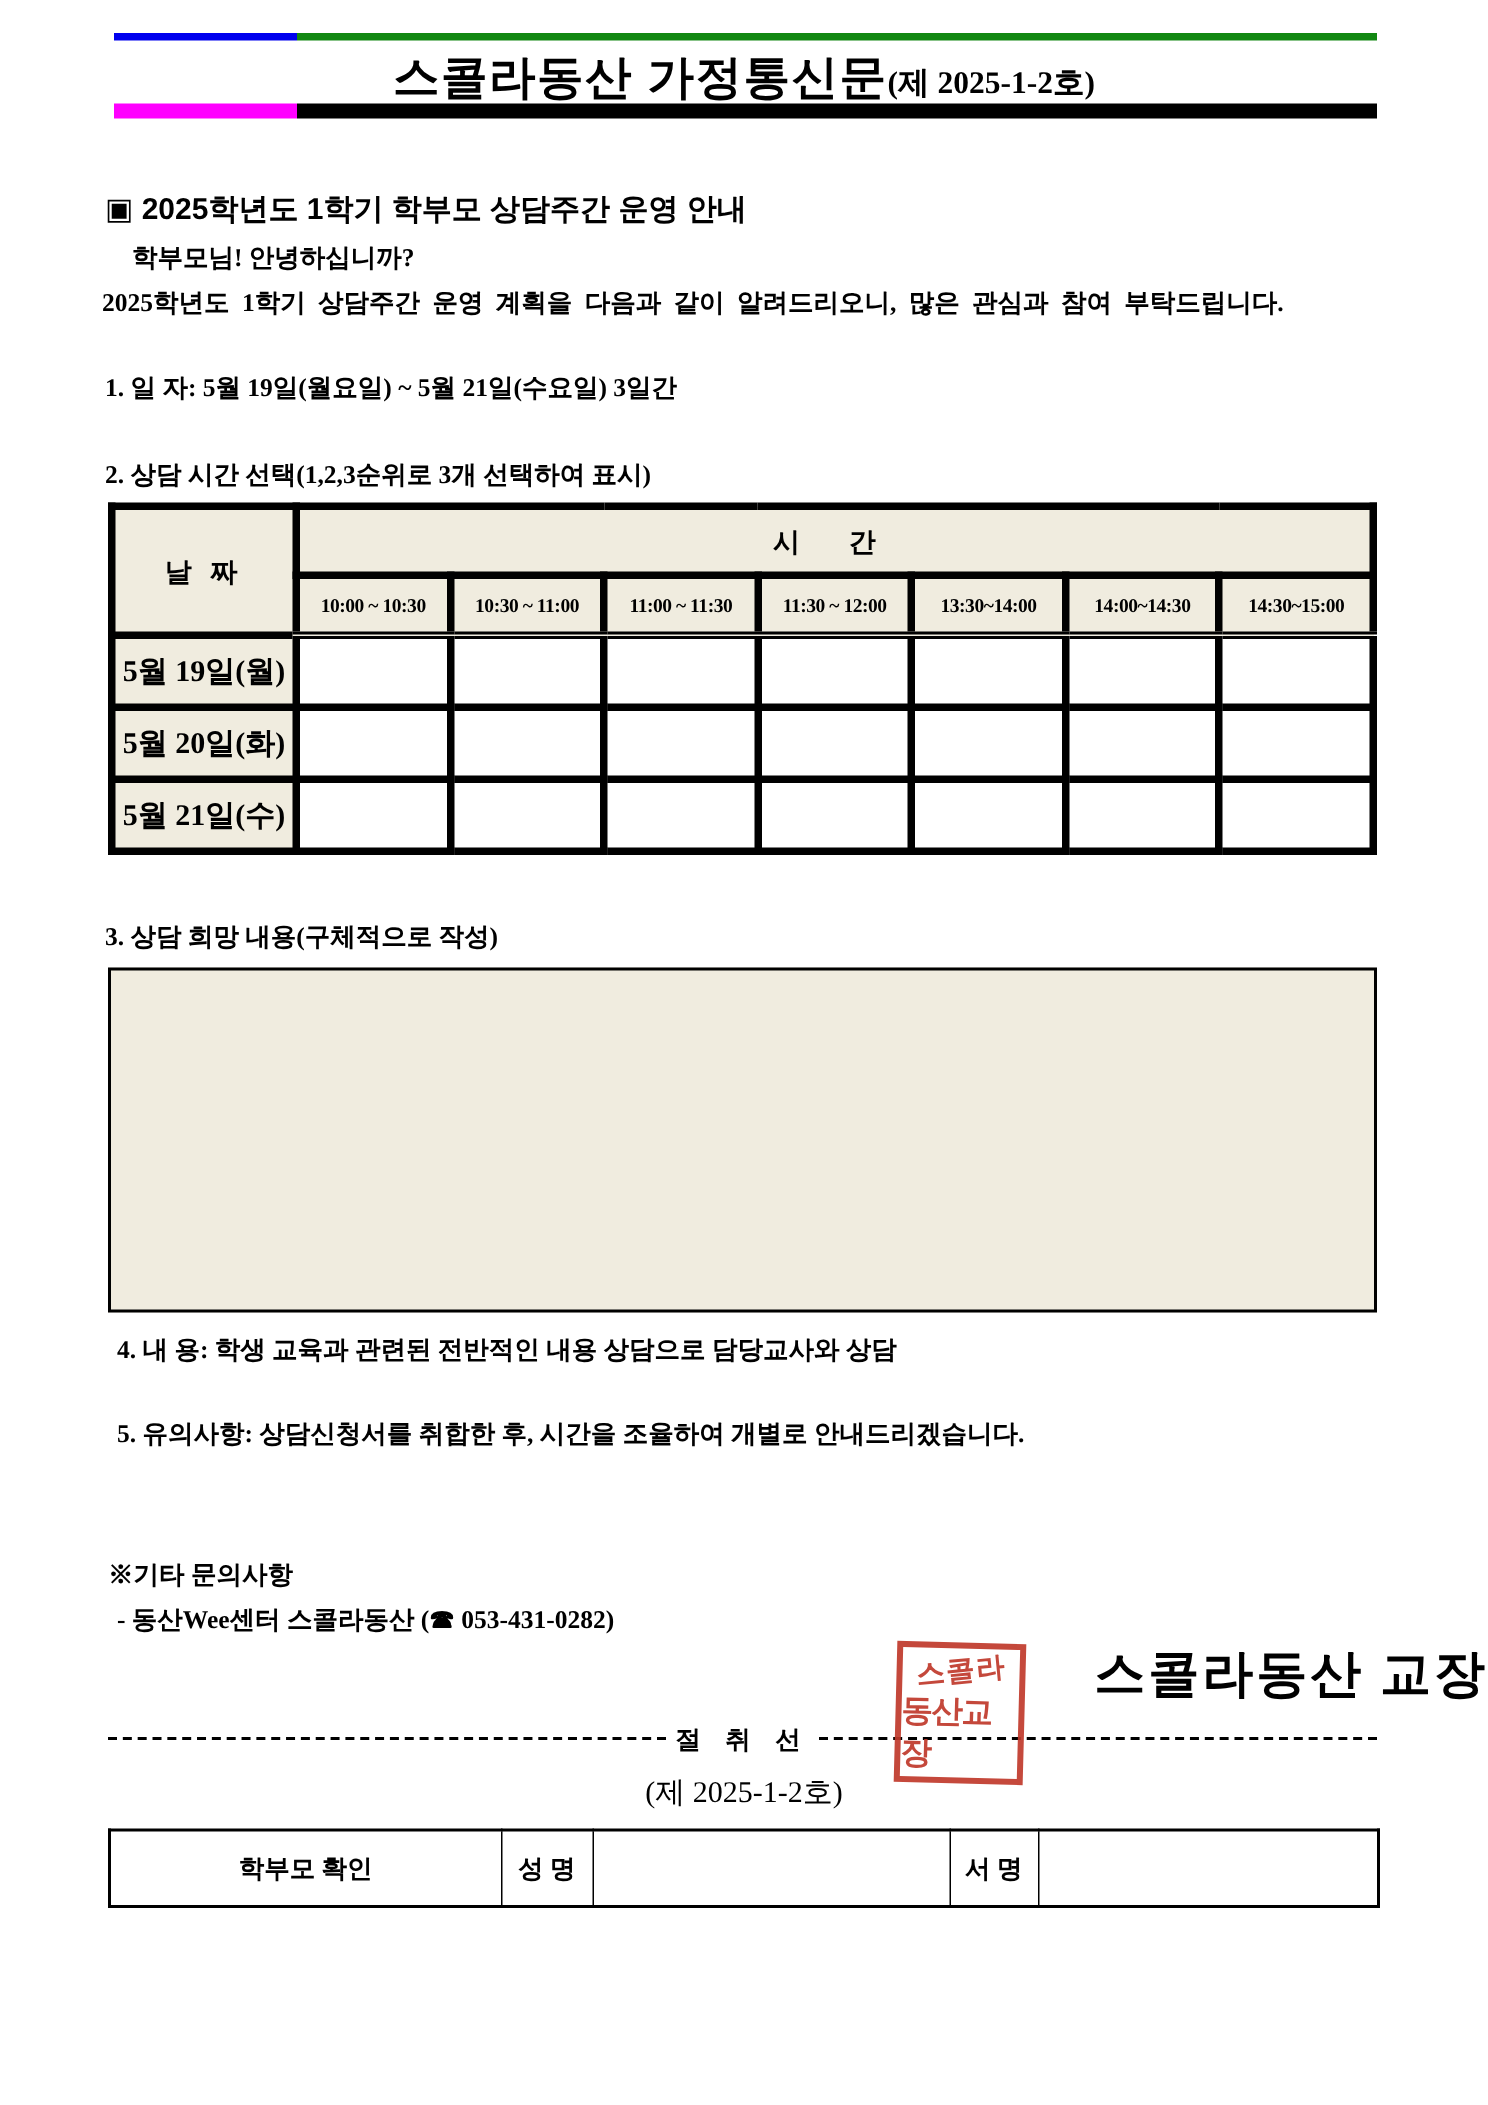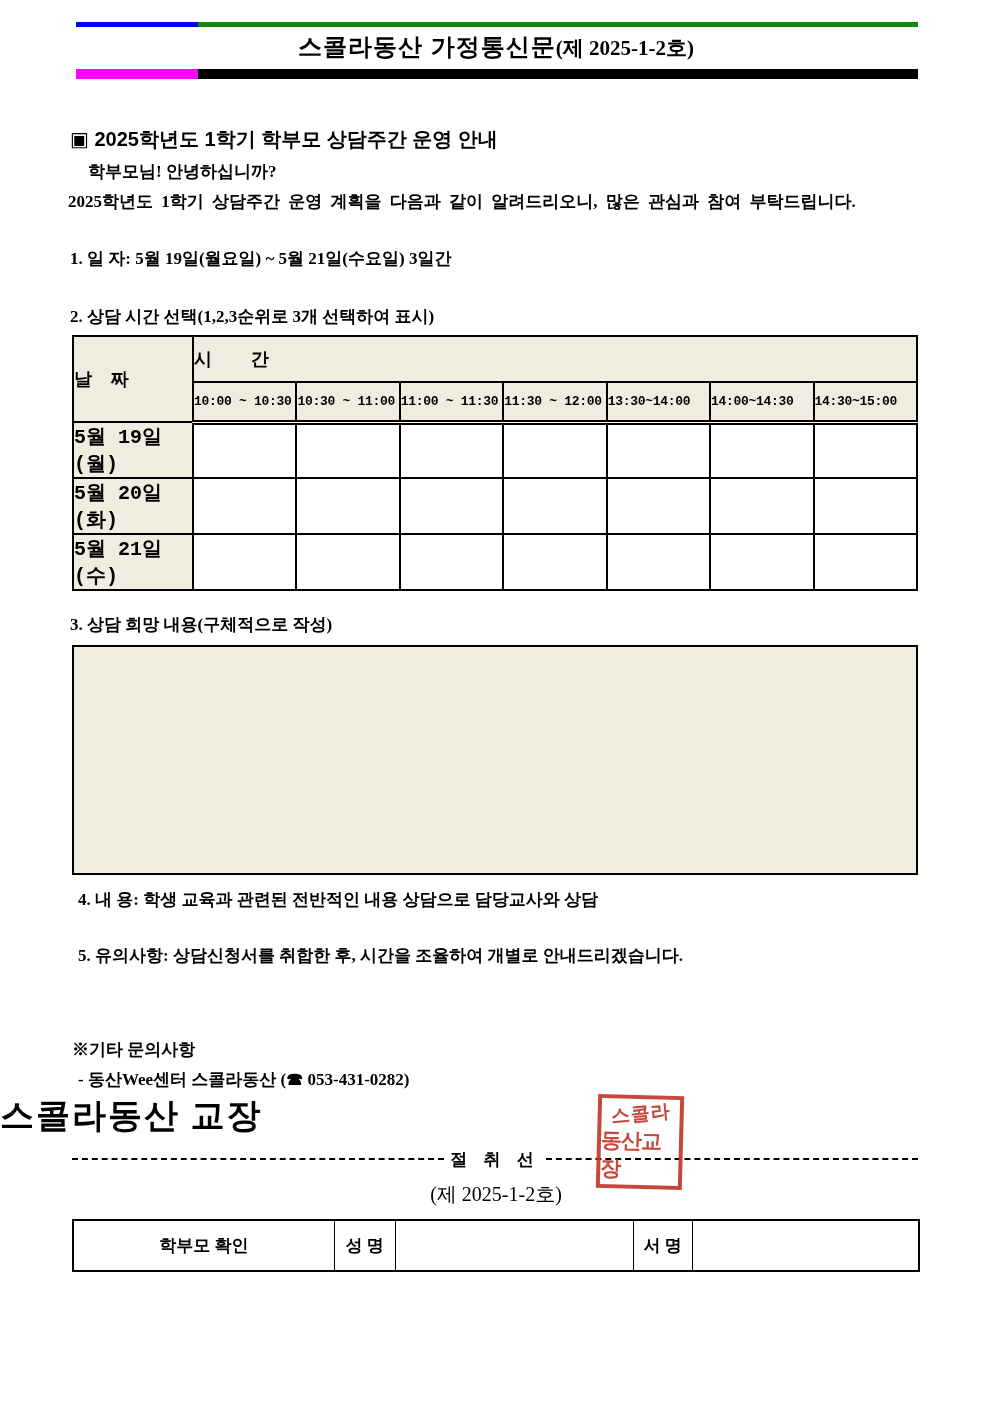--- a/index.html
+++ b/index.html
@@ -12,60 +12,60 @@
   .bar-bottom{top:69px;height:10px;}
   .seg-a{width:122px;height:100%;}
   .seg-b{flex:1;height:100%;}
   .bar-top .seg-a{background:var(--blue);}
   .bar-top .seg-b{background:var(--green);}
   .bar-bottom .seg-a{background:var(--magenta);}
   .bar-bottom .seg-b{background:var(--black);}
 
   
   .title-line{position:absolute;top:31px;left:0;width:100%;text-align:center;white-space:nowrap;}
-  .title-main{font-family:"Liberation Sans","DejaVu Sans",sans-serif;font-weight:900;font-size:24px;letter-spacing:1px;}
+  .title-main{font-family:"Liberation Sans","DejaVu Sans",sans-serif;font-weight:900;font-size:31px;letter-spacing:1px;}
   .title-issue{font-size:21px;font-weight:bold;}
 
   
   .heading{position:absolute;left:70px;top:126px;font-family:"Liberation Sans","DejaVu Sans",sans-serif;
            font-weight:bold;font-size:20px;white-space:nowrap;}
   .greeting{position:absolute;left:88px;top:160px;font-size:17px;font-weight:bold;white-space:nowrap;}
   .bodyline{position:absolute;left:68px;top:190px;font-size:17px;font-weight:bold;white-space:nowrap;word-spacing:4px;}
 
   .item{position:absolute;font-size:17px;font-weight:bold;white-space:nowrap;}
   .item1{left:70px;top:247px;}
   .item2{left:70px;top:305px;}
   .item3{left:70px;top:613px;}
   .item4{left:78px;top:888px;}
   .item5{left:78px;top:944px;}
 
   
   table.schedule{position:absolute;left:72px;top:335px;width:846px;border-collapse:collapse;table-layout:fixed;}
-  table.schedule th,table.schedule td{border:2px solid #000000;padding:0;text-align:left;vertical-align:middle;font-family:Liberation Mono, monospace;}
+  table.schedule th,table.schedule td{border:5px solid #000000;padding:0;text-align:center;vertical-align:middle;}
   table.schedule{border:2px solid #000;}
   table.schedule thead th{background:var(--beige);font-weight:bold;}
   th.date-head{width:118px;font-size:18px;letter-spacing:4px;border-bottom:5px double #000;}
   tr.time-head-row{height:46px;}
   th.time-head{font-size:18px;letter-spacing:14px;}
   tr.slot-row{height:40px;}
   tr.slot-row th{font-size:13px;letter-spacing:-0.3px;border-bottom:5px double #000;}
   table.schedule tbody tr{height:48px;}
   table.schedule tbody th{background:var(--beige);font-size:20px;font-weight:bold;}
   table.schedule tbody td{background:#fff;}
 
   
   .content-box{position:absolute;left:72px;top:645px;width:842px;height:226px;
                background:var(--beige);border:2px solid #000;}
 
   
   .contact-heading{position:absolute;left:72px;top:1038px;font-size:17px;font-weight:bold;white-space:nowrap;}
   .contact-line{position:absolute;left:78px;top:1068px;font-size:17px;font-weight:bold;white-space:nowrap;}
 
   
-  .principal{position:absolute;left:0;top:1093px;width:100%;text-align:left;
+  .principal{position:absolute;left:0;top:1093px;width:100%;text-align:right;
              font-size:34px;font-weight:bold;letter-spacing:2px;z-index:1;white-space:nowrap;}
   .stamp{position:absolute;left:597px;top:1095px;width:78px;height:82px;border:4px solid var(--stamp_red);
          color:var(--stamp_red);z-index:2;transform:rotate(1.5deg);opacity:.92;
          display:flex;flex-direction:column;justify-content:space-between;align-items:center;padding:2px 0;}
   .stamp .s1{font-size:19px;font-weight:bold;transform:rotate(-7deg);letter-spacing:1px;}
   .stamp .s2{font-size:21px;font-weight:bold;letter-spacing:-1px;}
 
   
   .cutline{position:absolute;left:72px;top:1149px;width:846px;display:flex;align-items:center;height:20px;}
   .cut-seg{flex:1;border-top:2px dashed #000;height:0;}

